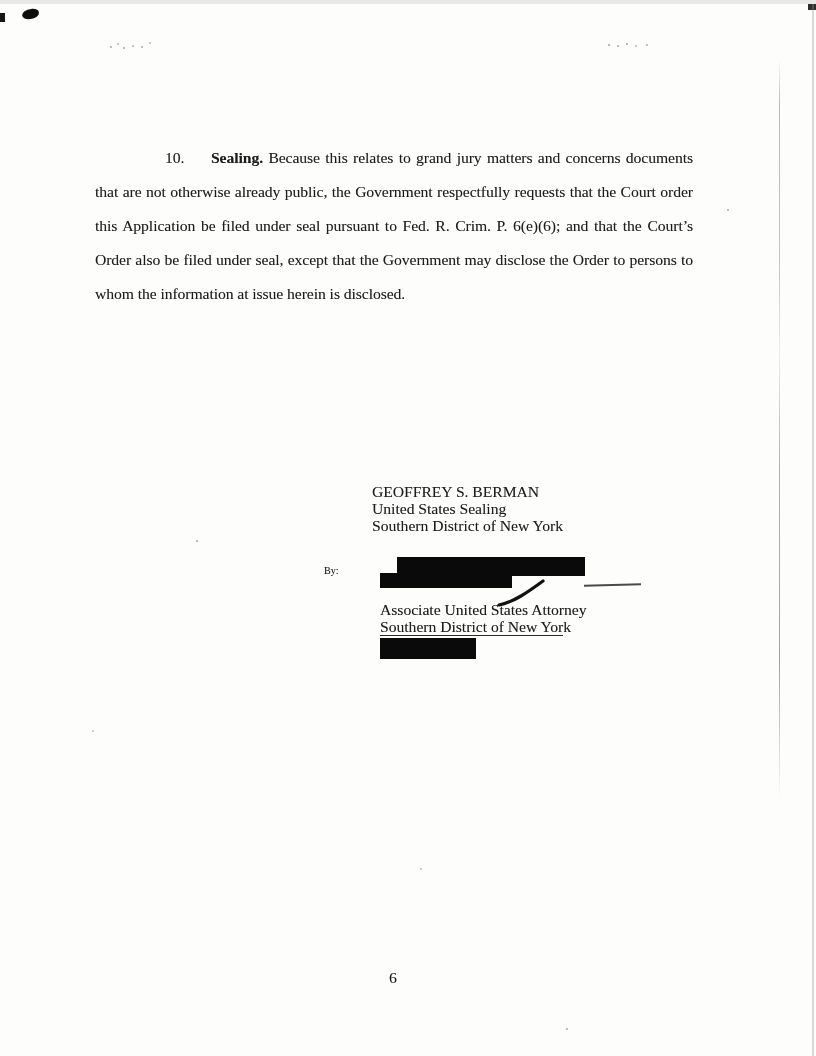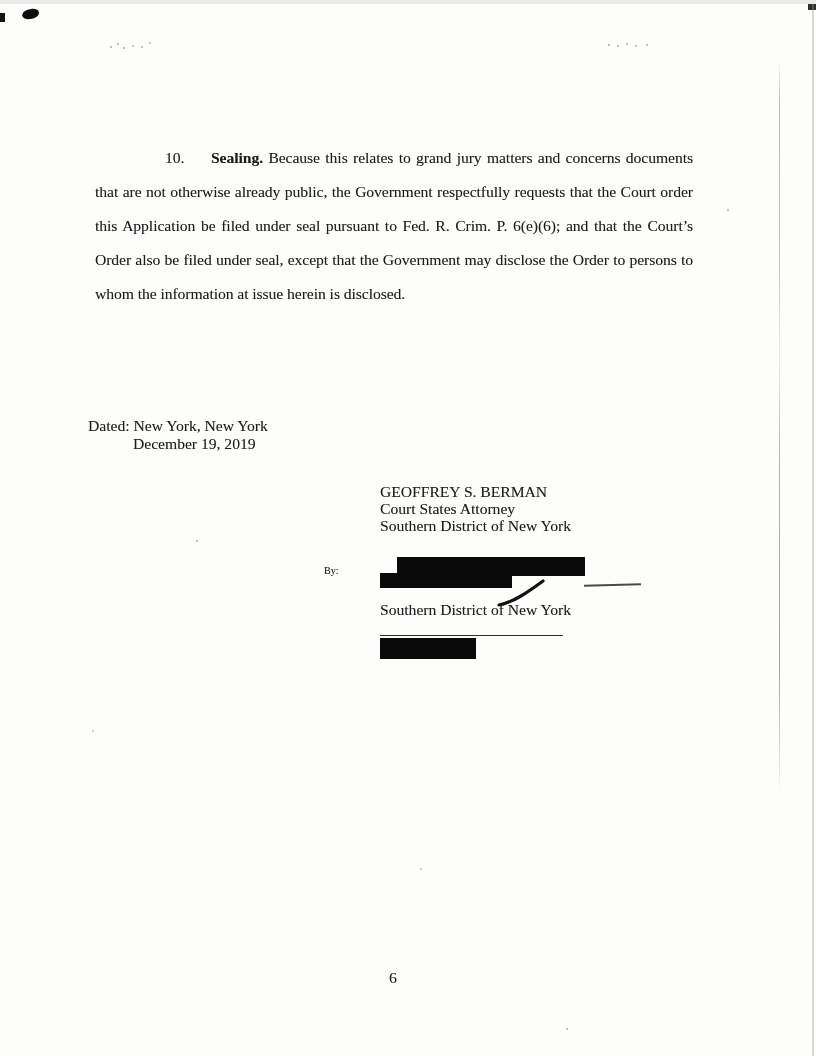--- a/index.html
+++ b/index.html
@@ -23,21 +23,21 @@
   }
   .body-text p { text-indent:70px; margin:0; }
   .para-num { display:inline-block; min-width:46px; text-indent:0; }
   b { font-weight:bold; }
 
   
   .dated { position:absolute; left:88px; top:413px; font-size:15.6px; line-height:17.5px; }
   .dated .l2 { padding-left:45px; }
 
   
-  .sig-attorney { position:absolute; left:380px; top:479px; font-size:15.6px; line-height:17px; }
+  .sig-attorney { position:absolute; left:372px; top:479px; font-size:15.6px; line-height:17px; }
   .by-label { position:absolute; left:324px; top:561px; font-size:10px; }
   .sig-signer { position:absolute; left:380px; top:597px; font-size:15.6px; line-height:17px; }
   .sig-underline { position:absolute; left:380px; top:631px; width:183px; height:1px; background:#2b2b2b; }
 
   .redaction { position:absolute; background:#0a0a0a; }
   #bar1 { left:397px; top:553px; width:188px; height:19px; }
   #bar2 { left:380px; top:569px; width:132px; height:15px; }
   #bar3 { left:380px; top:634px; width:96px; height:21px; }
 
   .pen-stroke { position:absolute; left:494px; top:574px; }
@@ -85,40 +85,37 @@
   <div class="speck" id="speck1"></div>
   <div class="speck" id="speck2"></div>
   <div class="speck" id="speck3"></div>
   <div class="speck" id="speck4"></div>
   <div class="speck" id="speck5"></div>
 
   <div class="body-text">
     <p><span class="para-num">10.</span><b>Sealing.</b> <span>Because this relates to grand jury matters and concerns documents that are not otherwise already public, the Government respectfully requests that the Court order this Application be filed under seal pursuant to Fed. R. Crim. P. 6(e)(6); and that the Court’s Order also be filed under seal, except that the Government may disclose the Order to persons to whom the information at issue herein is disclosed.</span></p>
   </div>
 
-  <div class="dated">
-    <div class="l1">Dated: New York, New York</div>
-    <div class="l2">December 19, 2019</div>
-  </div>
 
   <div class="sig-attorney">
     <div>GEOFFREY S. BERMAN</div>
-    <div>Court States Attorney</div>
+    <div>United States Sealing</div>
     <div>Southern District of New York</div>
   </div>
 
   <div class="by-label">By:</div>
   <div class="redaction" id="bar1"></div>
   <div class="redaction" id="bar2"></div>
   <svg class="pen-stroke" width="54" height="30" viewBox="0 0 54 30">
     <path d="M5,27 C 20,24 34,14 49,3" fill="none" stroke="#111111" stroke-width="3.2" stroke-linecap="round"></path>
   </svg>
   <div class="sig-line"></div>
 
   <div class="sig-signer">
+    <div>Associate United States Attorney</div>
     <div>Southern District of New York</div>
   </div>
   <div class="sig-underline"></div>
   <div class="redaction" id="bar3"></div>
 
   <div class="page-num">6</div>
 
 </div>
 
 </body></html>

